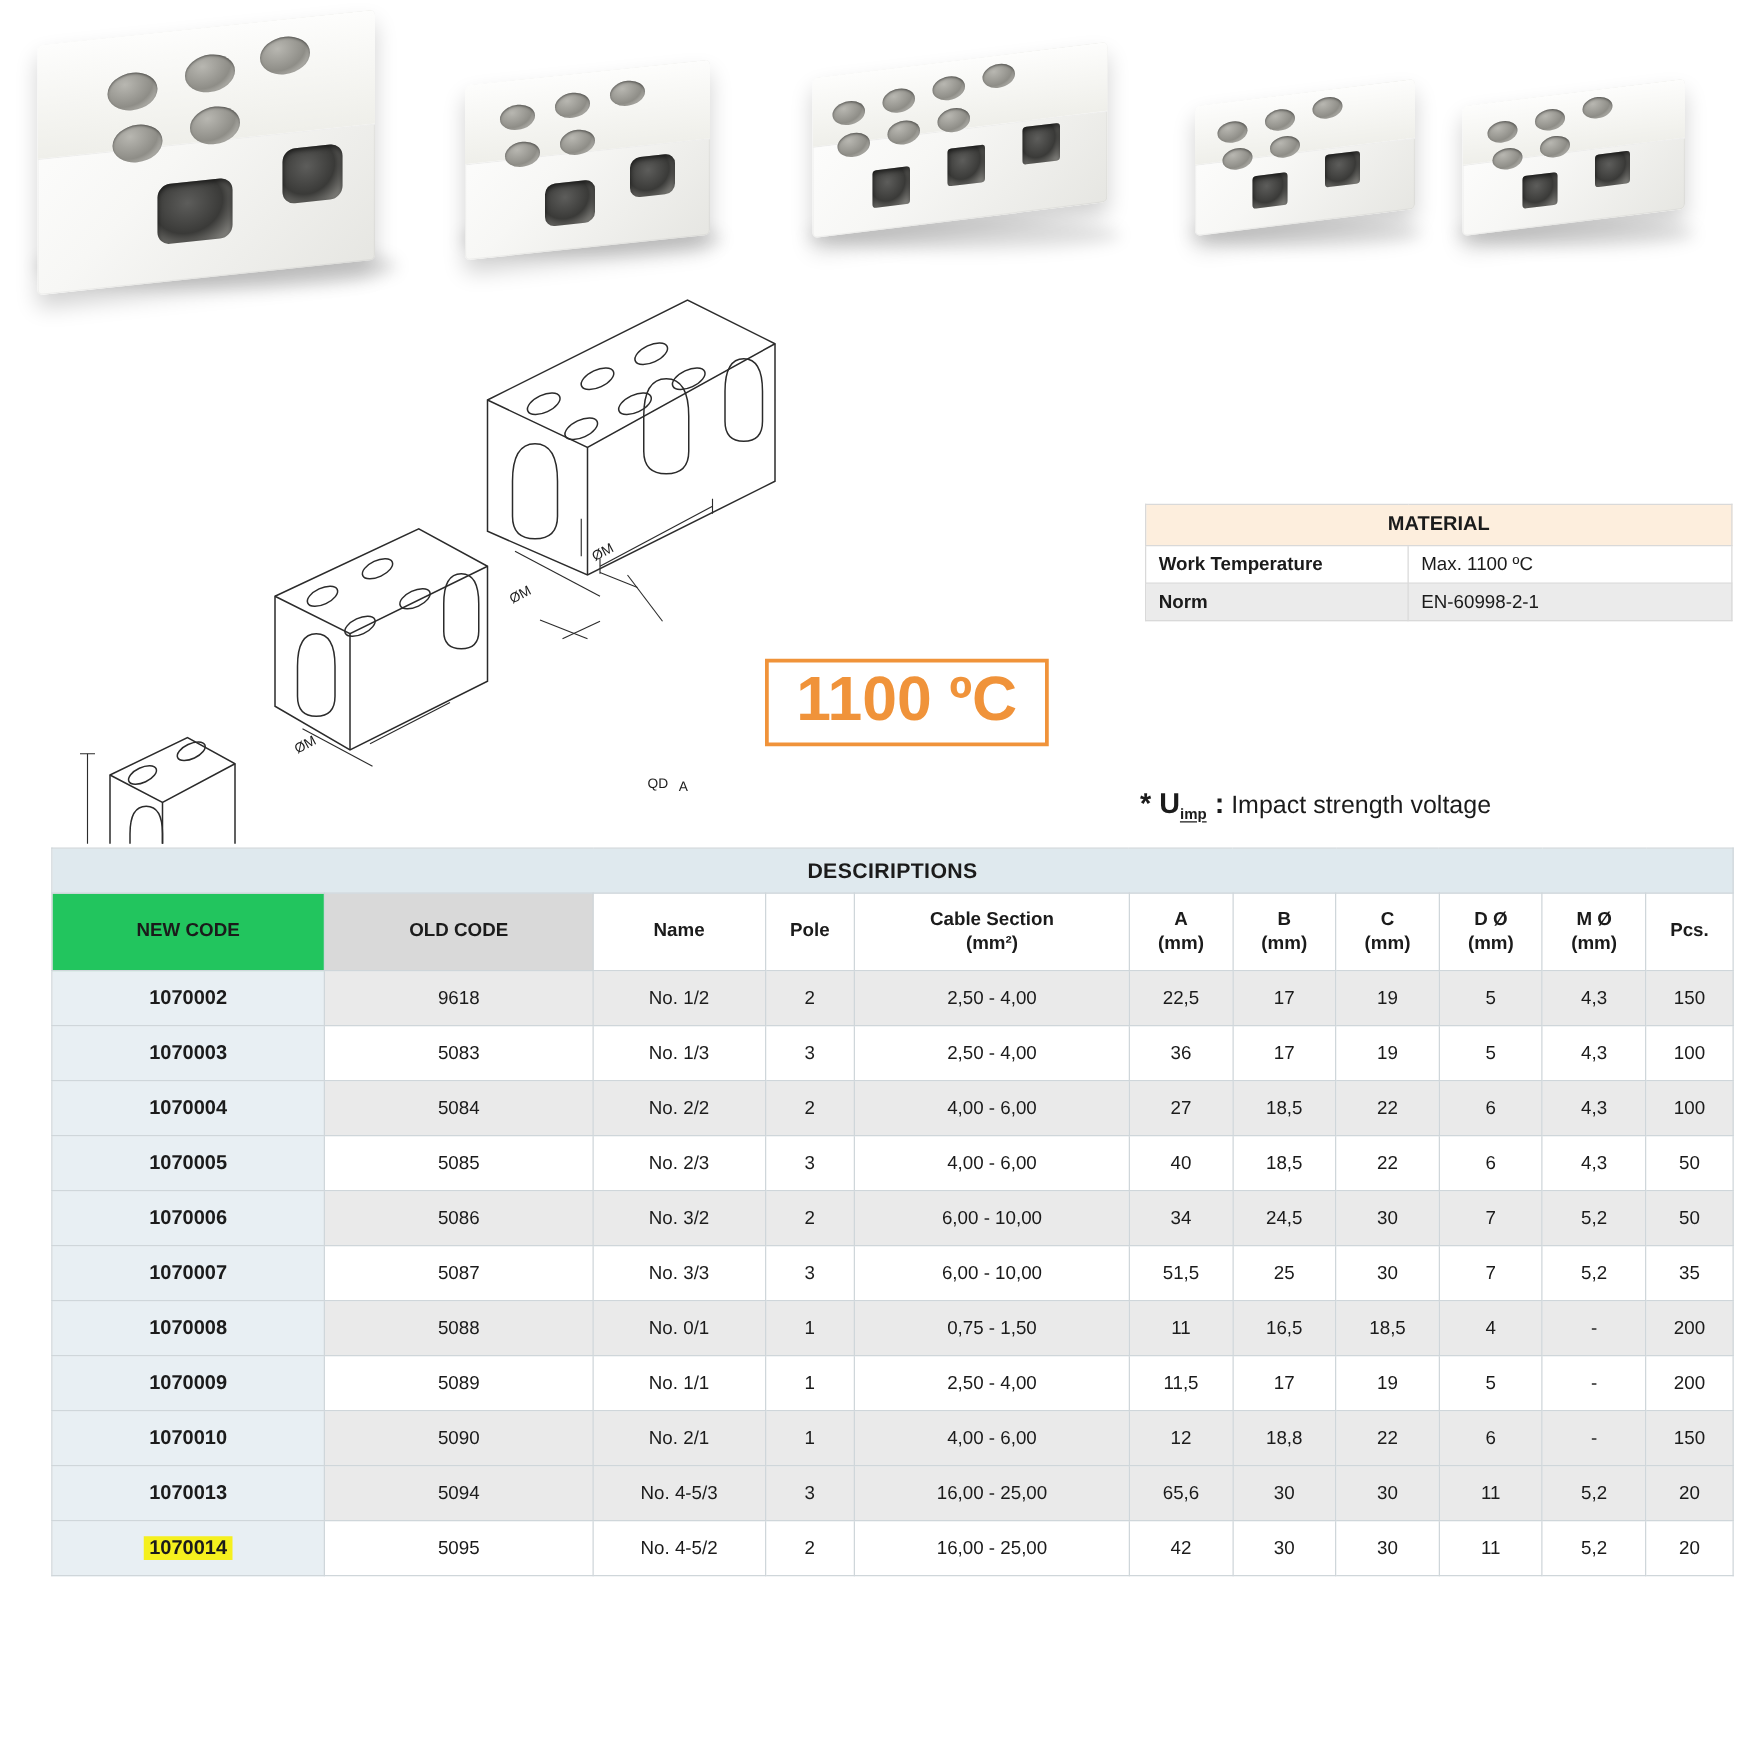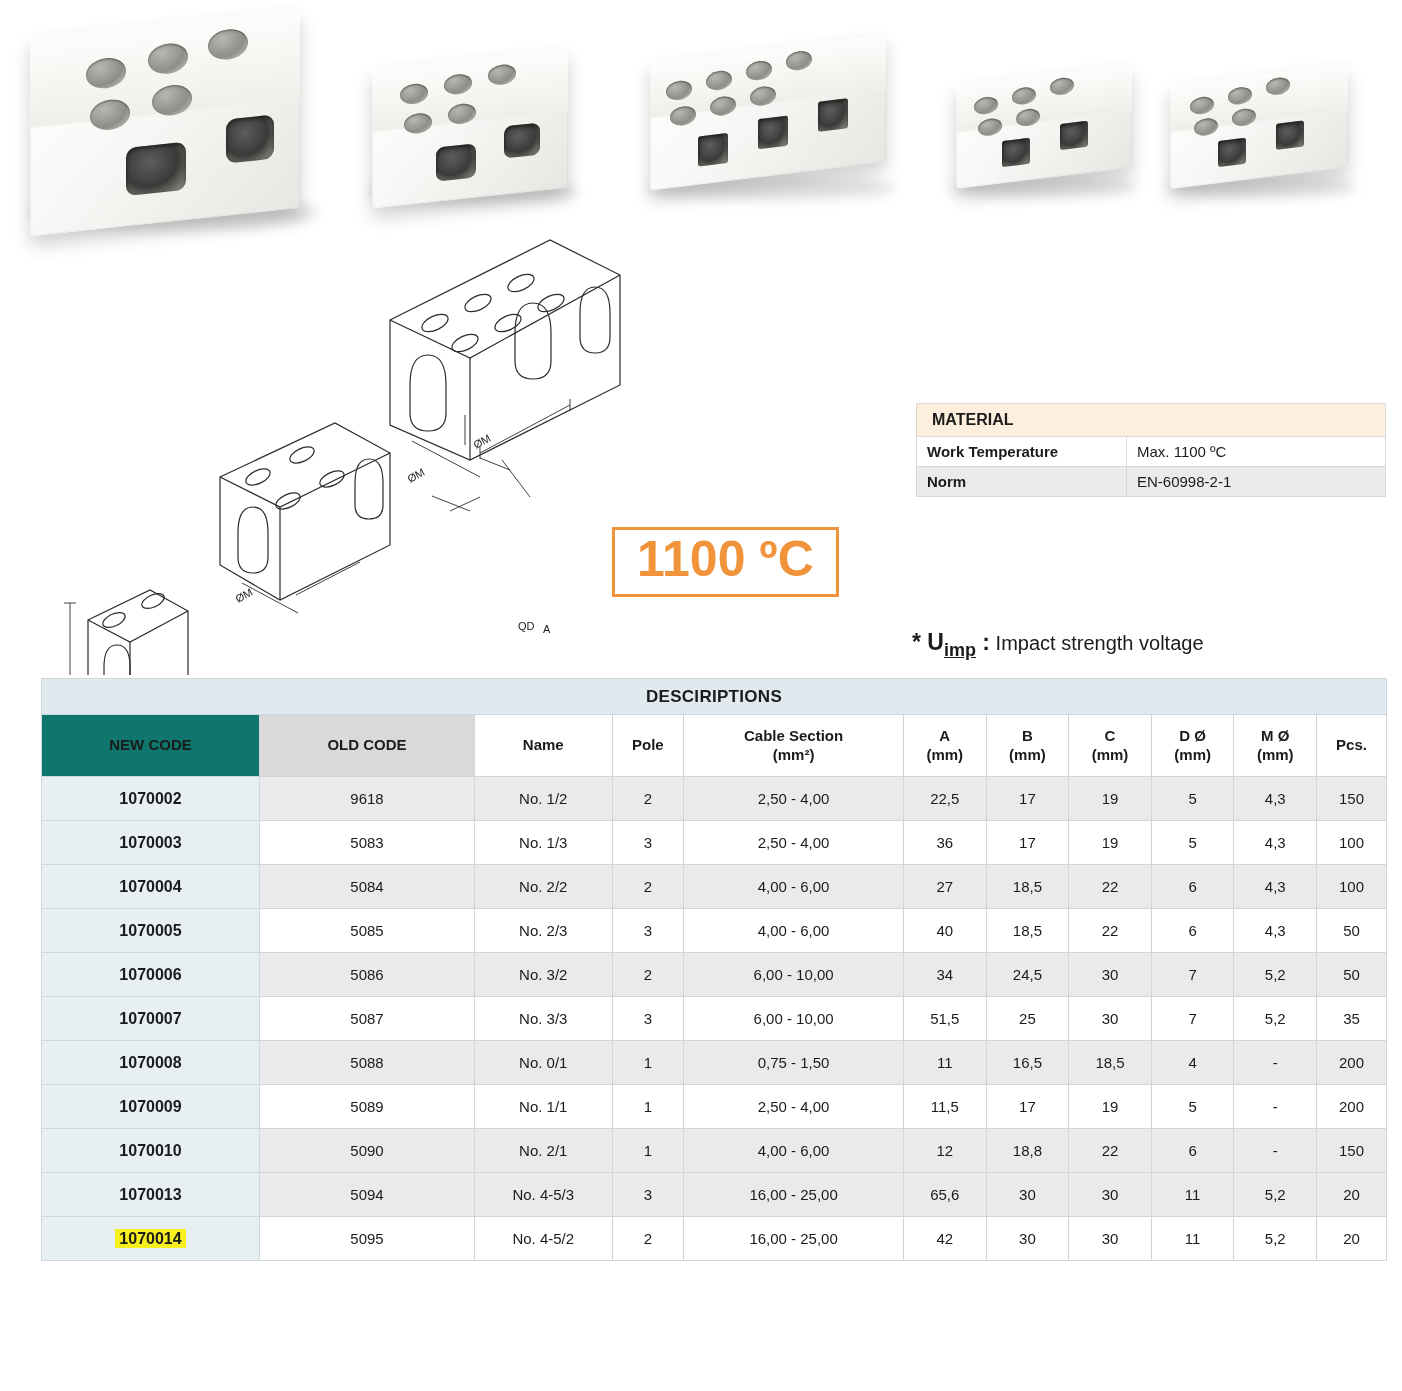--- a/index.html
+++ b/index.html
@@ -58,53 +58,53 @@
     background: #fff;
   }
 
   
   .material-table {
     position: absolute; left: 916px; top: 403px; width: 470px;
     border-collapse: collapse; font-size: 15px;
   }
   .material-table th {
     background: #fdeedd; color: #1b1b1b; font-size: 16px; font-weight: bold;
-    padding: 7px 15px; border: 1px solid #d9d9d9; text-align: left;
+    padding: 7px 0; border: 1px solid #d9d9d9; text-align: center;
   }
   .material-table td {
     border: 1px solid #d9d9d9; padding: 6px 10px; height: 27px;
   }
   .material-table td.k { font-weight: bold; width: 210px; }
   .material-table tr:nth-child(odd) td { background: #ffffff; }
   .material-table tr:nth-child(even) td { background: #ebebeb; }
 
   .uimp {
     position: absolute; left: 912px; top: 629px;
     font-size: 20px; color: #1b1b1b;
   }
   .uimp b { font-size: 23px; }
-  .uimp sub { font-size: 18px; font-weight: bold; text-decoration: underline; }
+  .uimp sub { font-size: 12px; font-weight: bold; text-decoration: underline; }
 
   
   .desc-wrap { position: absolute; left: 28px; top: 678px; width: 1346px; }
   table.desc { width: 100%; border-collapse: collapse; margin-left: 13px; }
   table.desc th, table.desc td {
     border: 1px solid #cfd6da;
     text-align: center;
     font-size: 15px;
     padding: 0;
   }
   table.desc .title-row th {
     background: #dfe9ee; font-size: 17px; font-weight: bold; height: 36px;
     letter-spacing: .3px;
   }
   table.desc .head-row th {
     height: 62px; font-weight: bold; font-size: 15px; line-height: 1.25;
   }
-  .th-new { background: #0f766e; width: 218px; }
+  .th-new { background: #22c55e; width: 218px; }
   .th-old { background: #d9d9d9; width: 215px; }
   .th-plain { background: #ffffff; }
   table.desc tbody td { height: 44px; }
   table.desc tbody tr td:first-child { font-weight: bold; font-size: 16px; }
   table.desc tbody tr.odd td:first-child { background: #eaf1f5; }
   table.desc tbody tr.even td:first-child { background: #eaf1f5; }
   table.desc tbody tr.odd td { background: #ffffff; }
   table.desc tbody tr.even td { background: #eaeaea; }
   table.desc tbody tr.odd td:first-child,
   table.desc tbody tr.even td:first-child { background: #e8eff3; }

